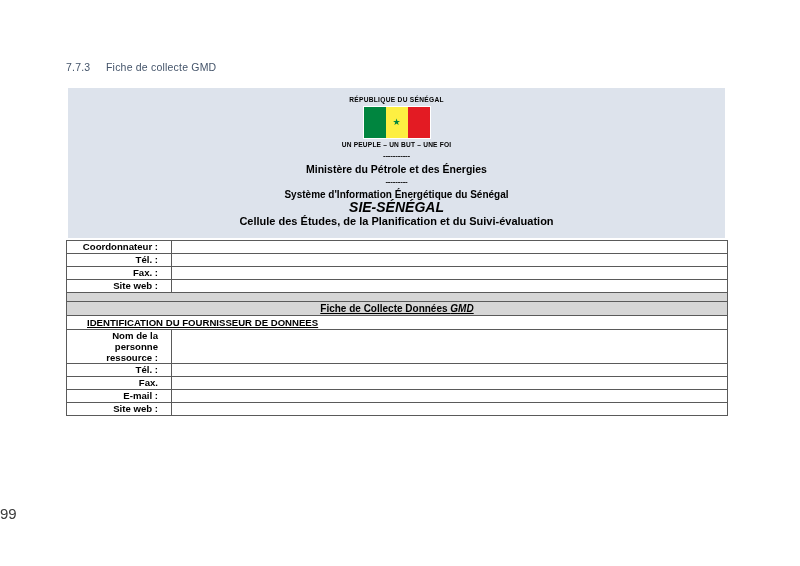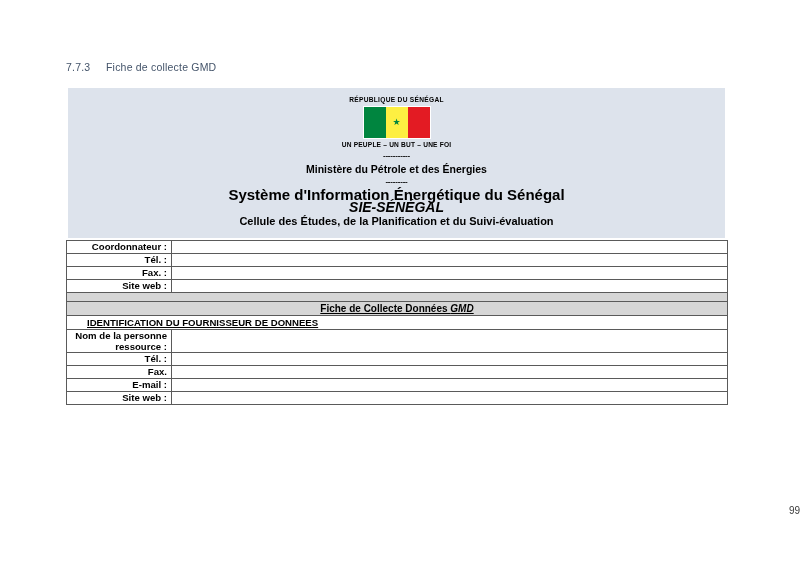--- a/index.html
+++ b/index.html
@@ -87,21 +87,21 @@
     letter-spacing: -0.2px;
     line-height: 9px;
     margin: 1px 0 2px 0;
   }
   .lh-ministry {
     font-size: 10.5px;
     font-weight: bold;
     line-height: 14px;
   }
   .lh-system {
-    font-size: 15px;
+    font-size: 10px;
     font-weight: bold;
     line-height: 13px;
   }
   .lh-sie {
     font-size: 14px;
     font-weight: bold;
     line-height: 12px;
     font-style: italic;
   }
   .lh-cell {
@@ -132,21 +132,21 @@
     height: 12px;
     padding: 0 2px;
     font-size: 9.6px;
     font-weight: bold;
     line-height: 12px;
     vertical-align: middle;
     background: #ffffff;
   }
   .form-table td.label {
     text-align: right;
-    padding-right: 4px;
+    padding-right: 13px;
     white-space: nowrap;
   }
   .form-table td.label.wrap {
     white-space: normal;
     line-height: 11px;
     text-align: right;
   }
   .form-table td.value {
     background: #ffffff;
   }
@@ -178,22 +178,22 @@
     font-size: 9.6px;
     font-weight: bold;
   }
 
   
   .page-number {
     position: absolute;
     left: 0;
     top: 505px;
     width: 800px;
-    text-align: right;
-    font-size: 10px;
+    text-align: left;
+    font-size: 15px;
     color: #3b3b3b;
   }
 </style>
 </head>
 <body>
 
 <div class="section-heading">
   <span class="num">7.7.3</span><span>Fiche de collecte GMD</span>
 </div>
 

